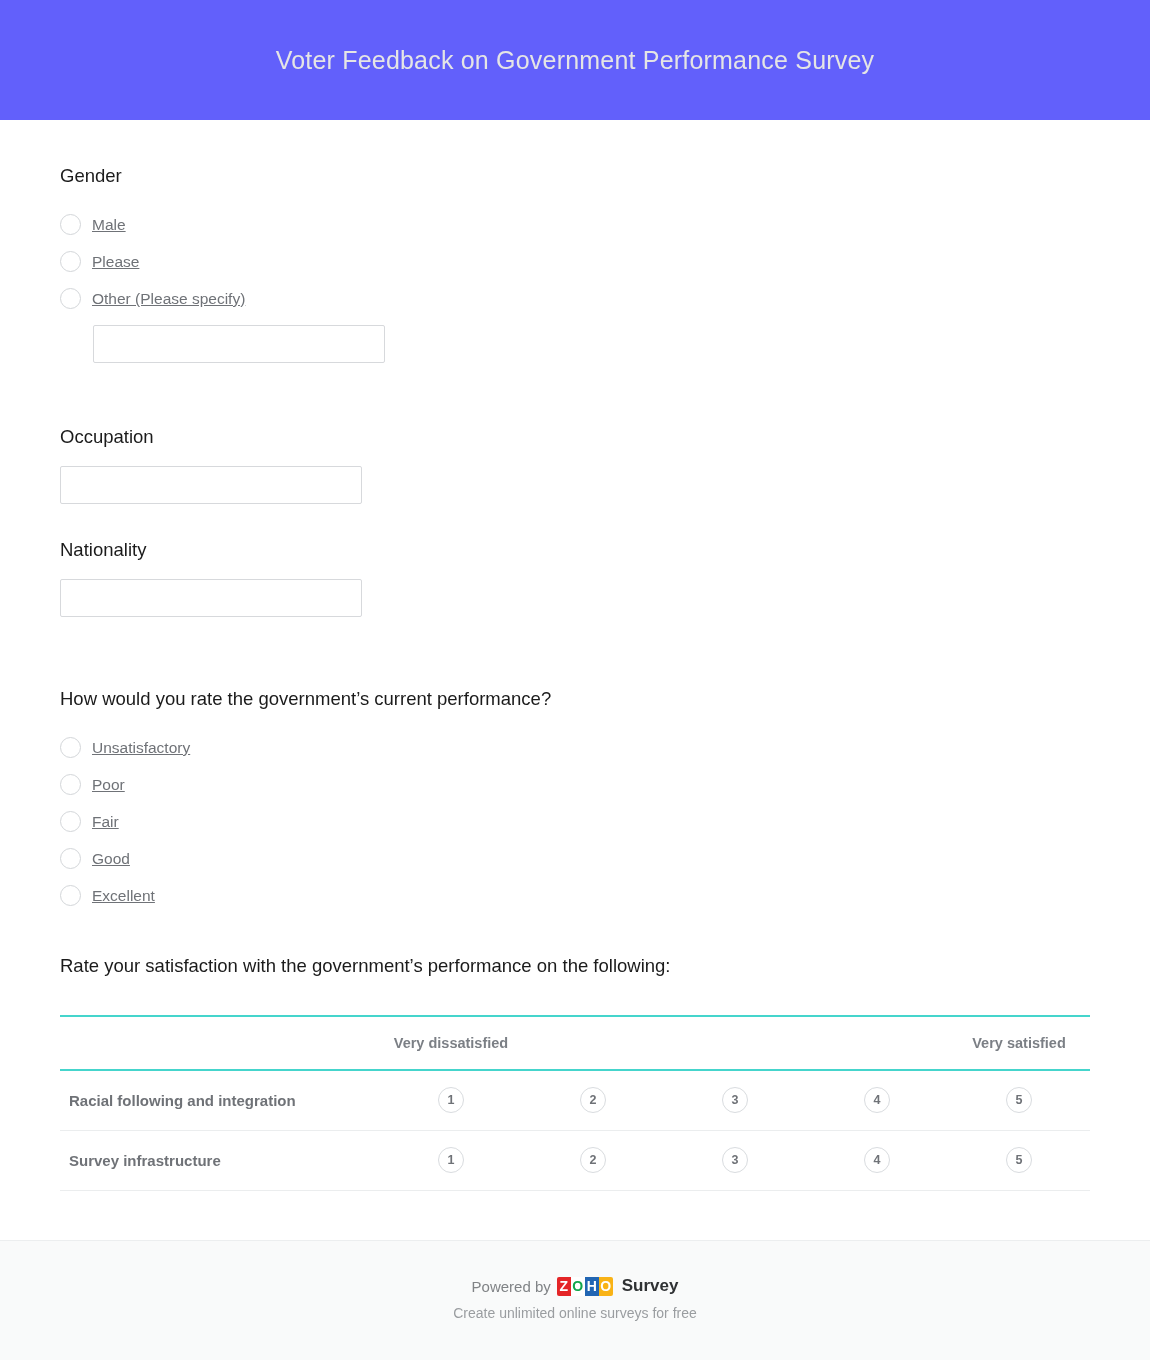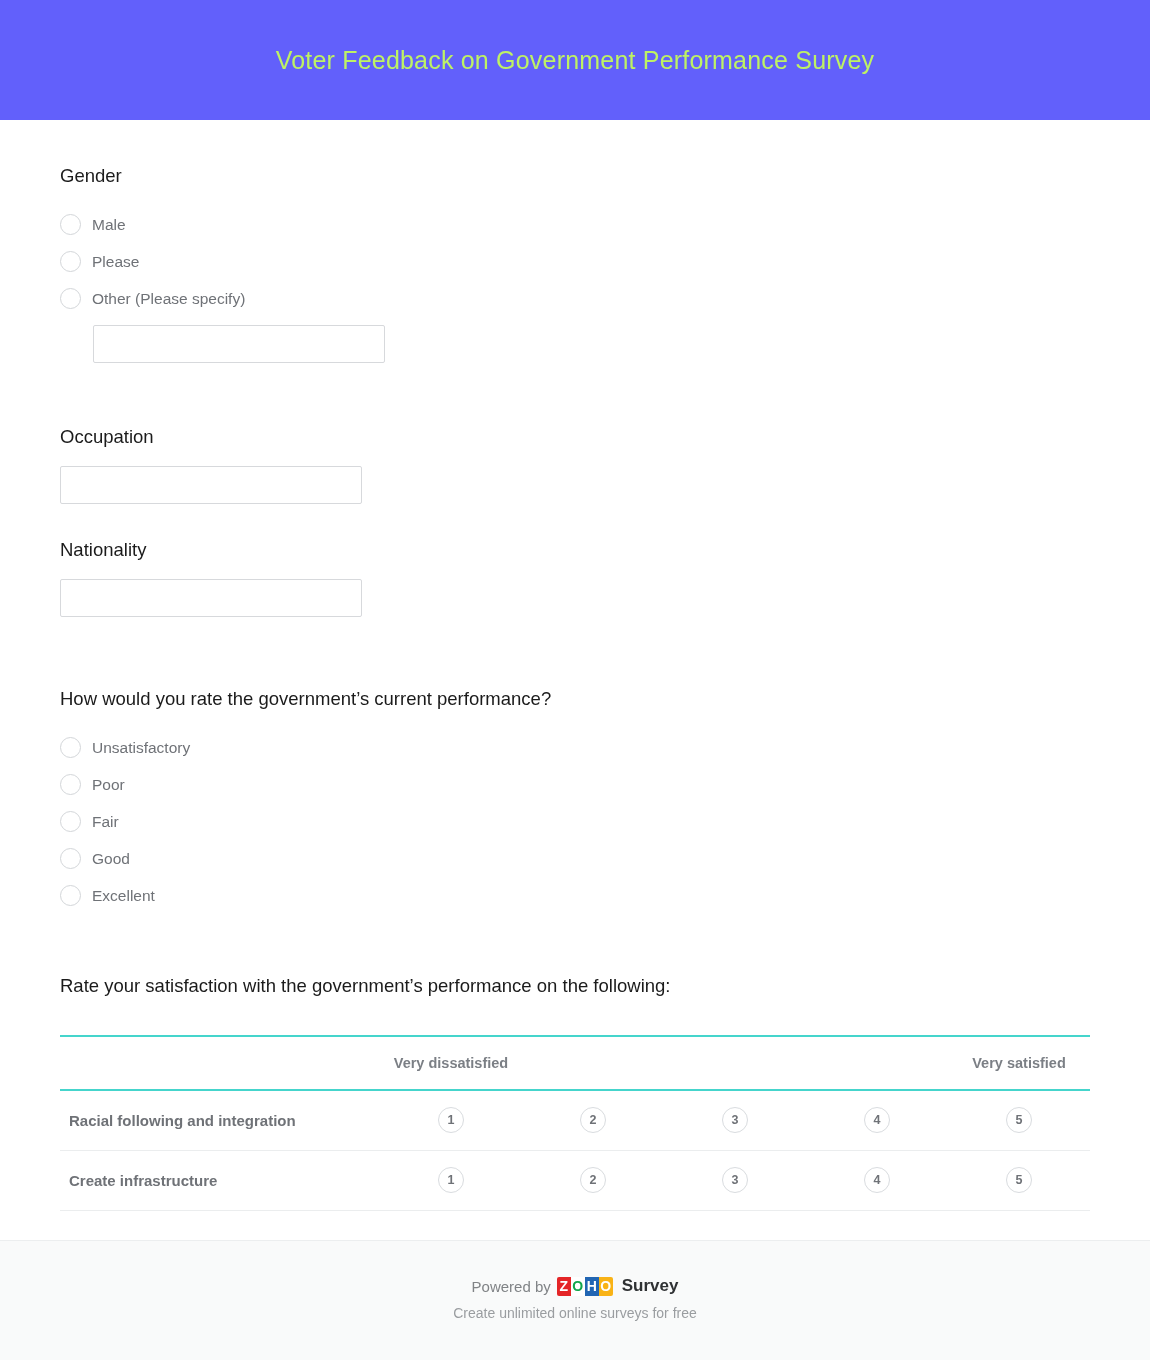--- a/index.html
+++ b/index.html
@@ -21,21 +21,21 @@
   .survey-header {
     width: 100%;
     height: 120px;
     background: #6260fb;
     display: flex;
     align-items: center;
     justify-content: center;
   }
   .survey-header h1 {
     margin: 0;
-    color: #bef264;
+    color: #e5e5e5;
     font-size: 25px;
     font-weight: 400;
     letter-spacing: 0.2px;
     text-align: left;
   }
 
   
   .survey-body {
     padding: 0 60px;
     height: 1120px;
@@ -64,20 +64,21 @@
     border: 1px solid #d3d6d9;
     border-radius: 50%;
     background: #fff;
     flex: 0 0 auto;
     margin-right: 11px;
   }
   .option-label {
     font-size: 15.5px;
     color: #6f7277;
     line-height: 1;
+    text-decoration: underline;
   }
 
   
   .text-input {
     display: block;
     border: 1px solid #d7d9dc;
     background: #ffffff;
     height: 38px;
     width: 302px;
     border-radius: 2px;
@@ -255,21 +256,21 @@
         <span class="radio-circle"></span>
         <span class="option-label">Good</span>
       </div>
       <div class="option-row">
         <span class="radio-circle"></span>
         <span class="option-label">Excellent</span>
       </div>
     </div>
   </div>
 
-  <div class="question-block" style="margin-top:60px;">
+  <div class="question-block" style="margin-top:40px;">
     <div class="q-title">Rate your satisfaction with the government’s performance on the following:</div>
 
     <table class="matrix" style="margin-top:37px;">
       <thead>
         <tr class="head-row">
           <th class="row-label-col"></th>
           <th class="scale-col">Very dissatisfied</th>
           <th class="scale-col"></th>
           <th class="scale-col"></th>
           <th class="scale-col"></th>
@@ -289,21 +290,21 @@
             <span class="scale-circle">3</span>
           </td>
           <td class="scale-col">
             <span class="scale-circle">4</span>
           </td>
           <td class="scale-col">
             <span class="scale-circle">5</span>
           </td>
         </tr>
         <tr>
-          <td class="row-label">Create infrastructure</td>
+          <td class="row-label">Survey infrastructure</td>
           <td class="scale-col">
             <span class="scale-circle">1</span>
           </td>
           <td class="scale-col">
             <span class="scale-circle">2</span>
           </td>
           <td class="scale-col">
             <span class="scale-circle">3</span>
           </td>
           <td class="scale-col">

